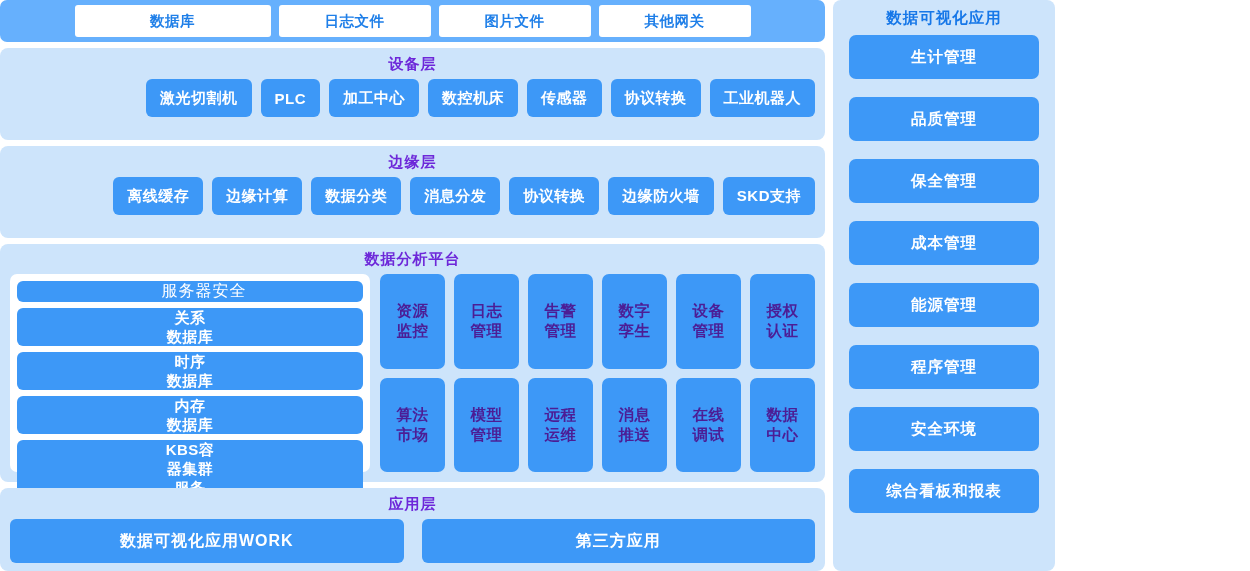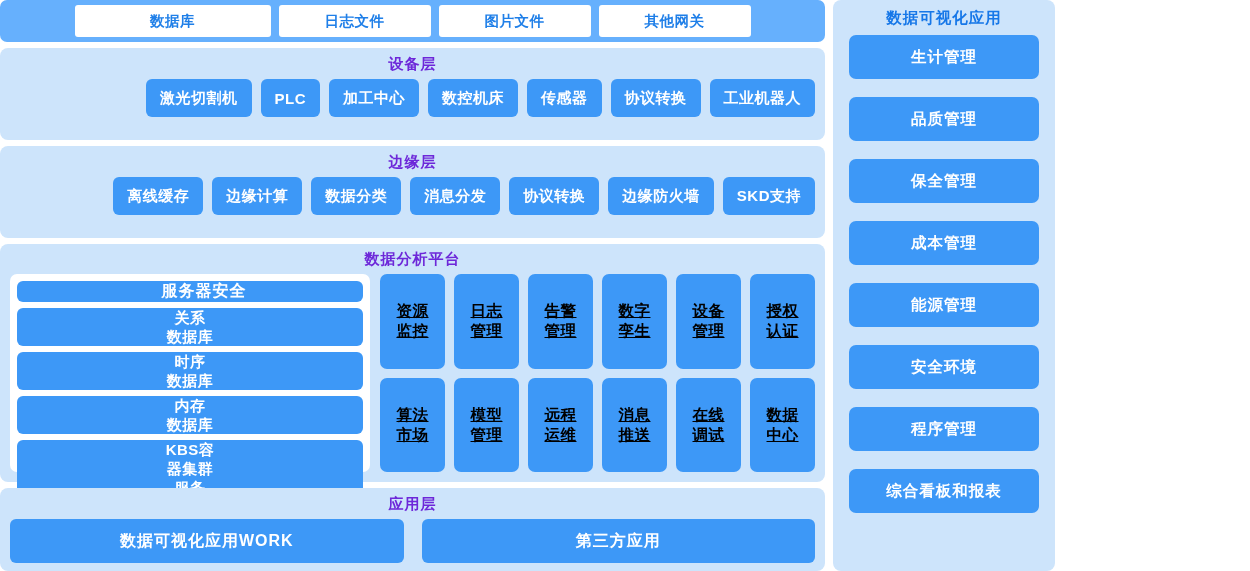--- a/index.html
+++ b/index.html
@@ -129,21 +129,21 @@
   }
   .server-sec {
     background: #3d98f7;
     color: #fff;
     border-radius: 6px;
     flex: 1 1 auto;
     display: flex;
     align-items: center;
     justify-content: center;
     font-size: 16px;
-    font-weight: bold;
+    font-weight: normal;
     letter-spacing: 1px;
     padding-left: 28px;
   }
   .db-row {
     display: flex;
     flex-direction: column;
     gap: 6px;
     flex: 0 0 72px;
   }
   .db-box {
@@ -165,32 +165,31 @@
   .func-grid {
     flex: 1 1 auto;
     display: grid;
     grid-template-columns: repeat(6, 1fr);
     grid-template-rows: 1fr 1fr;
     gap: 9px;
     min-width: 0;
   }
   .func-cell {
     background: #3d98f7;
-    color: #000000;
+    color: #4c1d95;
     border-radius: 7px;
     display: flex;
     align-items: center;
     justify-content: center;
     text-align: center;
     font-size: 15.5px;
     font-weight: bold;
     line-height: 20px;
     letter-spacing: .5px;
     white-space: pre-line;
-    text-decoration: underline;
   }
 
   
   .app-layer {
     flex: 0 0 82px;
   }
   .app-row {
     display: flex;
     flex-direction: row;
     gap: 18px;
@@ -353,19 +352,19 @@
   </div>
 
   <div class="sidebar">
     <div class="sidebar-title">数据可视化应用</div>
     <div class="sidebar-list">
       <div class="side-item">生计管理</div>
       <div class="side-item">品质管理</div>
       <div class="side-item">保全管理</div>
       <div class="side-item">成本管理</div>
       <div class="side-item">能源管理</div>
+      <div class="side-item">程序管理</div>
       <div class="side-item">安全环境</div>
-      <div class="side-item">程序管理</div>
       <div class="side-item">综合看板和报表</div>
     </div>
   </div>
 
 </div>
 
 </body></html>

